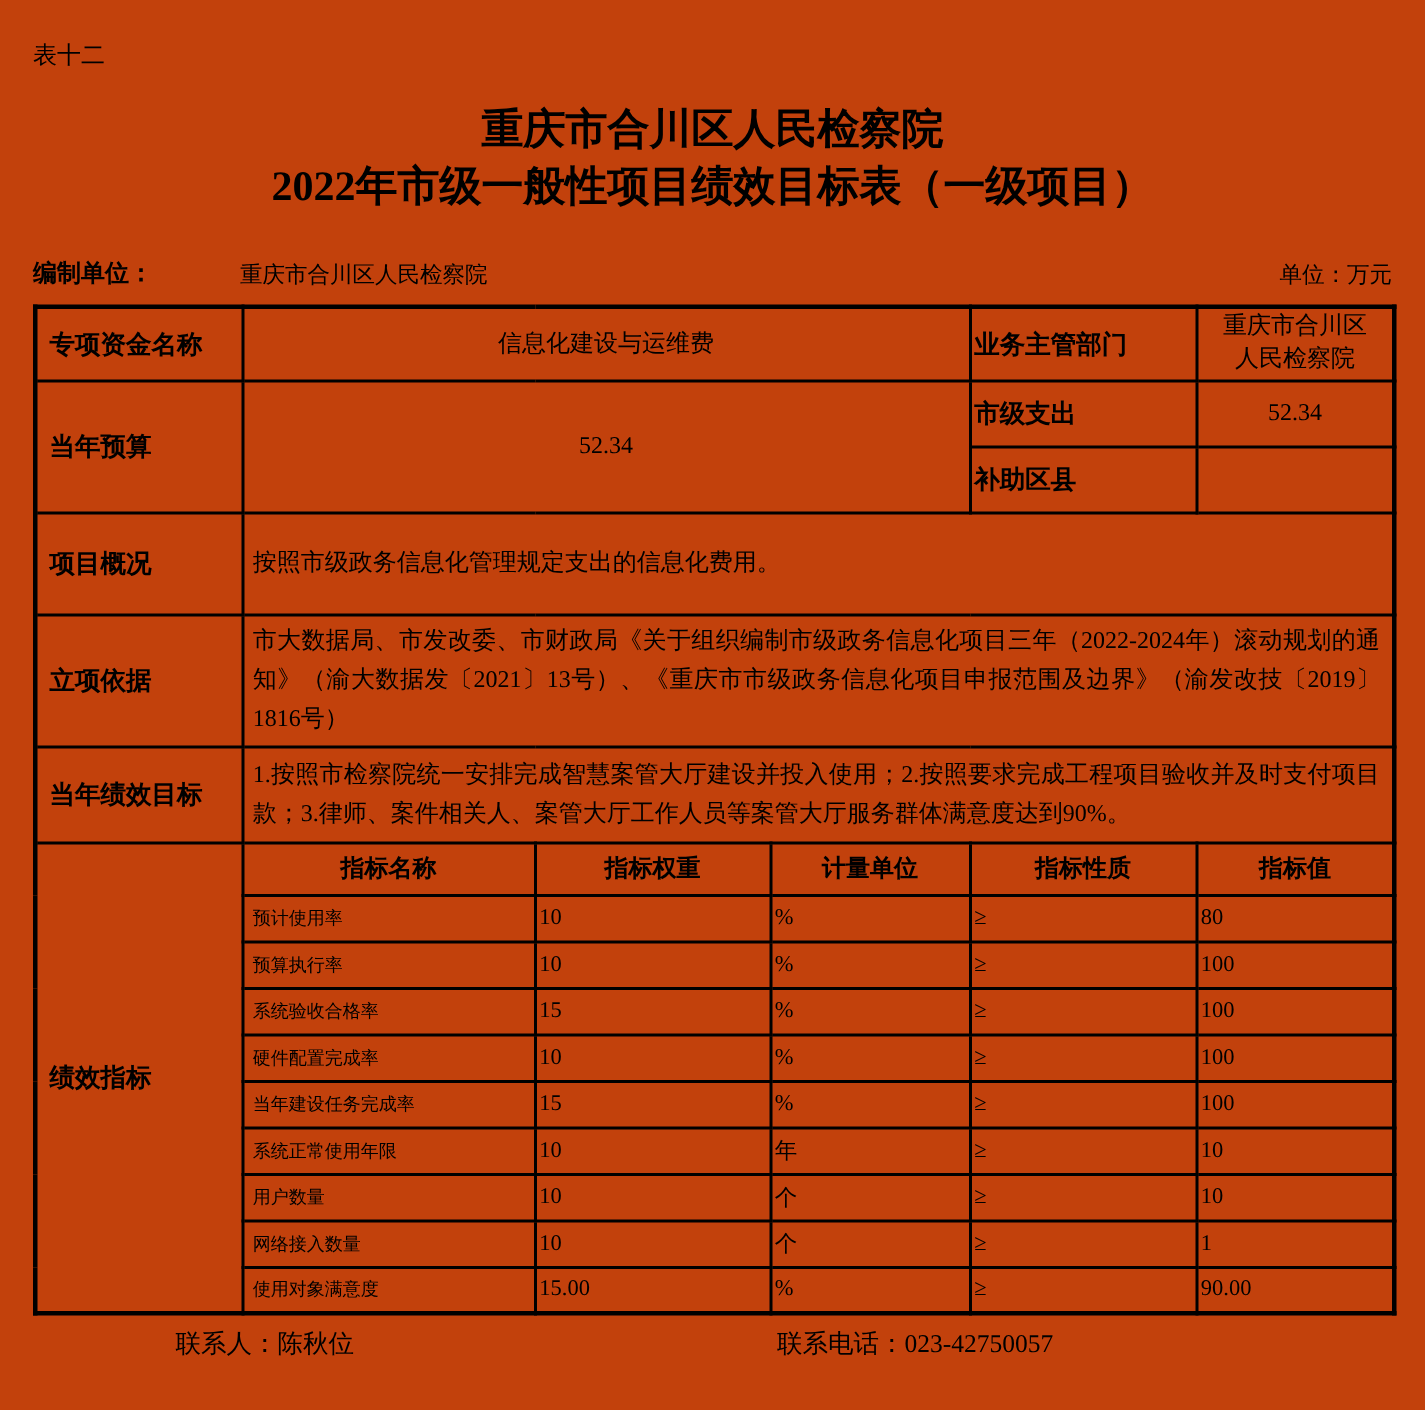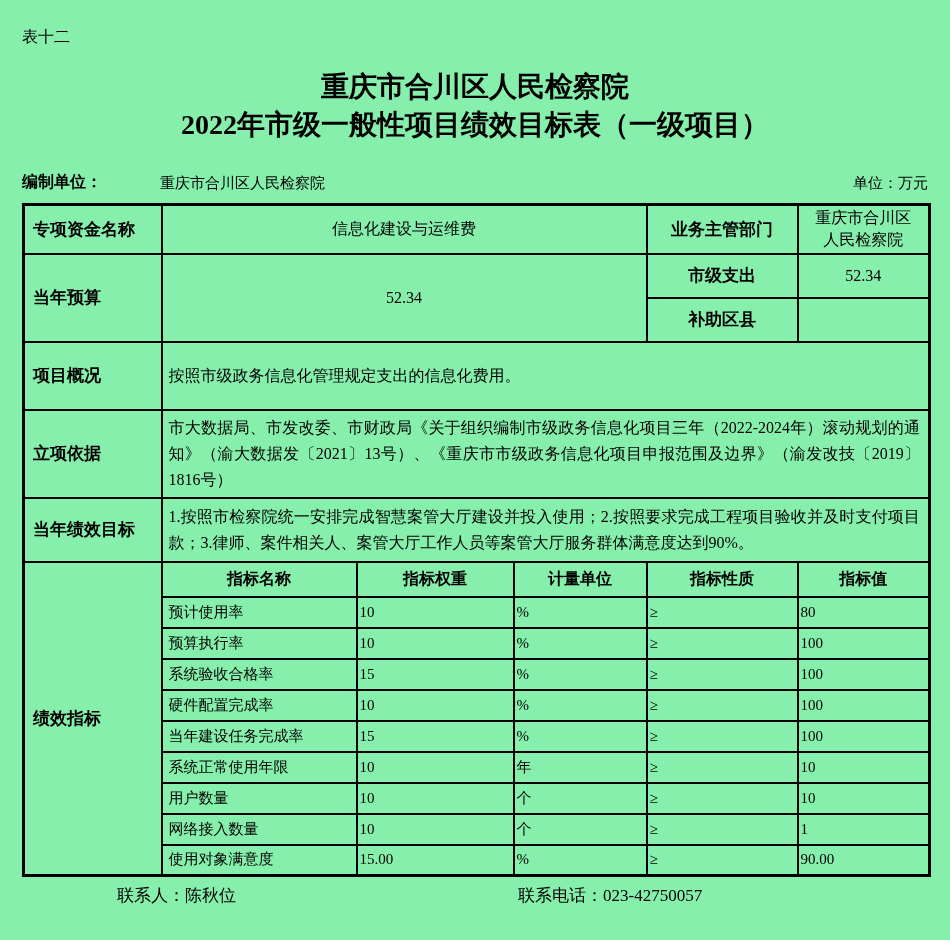--- a/index.html
+++ b/index.html
@@ -4,21 +4,21 @@
 <style>
   * { margin:0; padding:0; box-sizing:border-box; }
   html,body { background:#ffffff; }
   body {
     width:950px; height:940px;
     font-family:"Liberation Serif","DejaVu Serif",serif;
     color:#000;
     position:relative;
     overflow:hidden;
   }
-  .sheet { position:absolute; inset:0; background:#86efac; }
+  .sheet { position:absolute; inset:0; background:#c2410c; }
 
   .tag {
     position:absolute; top:27px; left:22px;
     font-size:16px;
   }
 
   .title {
     position:absolute; top:68px; left:0; width:950px;
     text-align:center; font-weight:bold;
     font-size:28px; line-height:38px;
@@ -53,32 +53,32 @@
   tr.r6 { height:64px; }
   tr.rh { height:35px; }
   tr.ind { height:31px; }
 
   td.lbl {
     font-weight:bold; font-size:17px;
     text-align:left; padding-left:8px;
   }
   td.lblc {
     font-weight:bold; font-size:17px;
-    text-align:center; padding:0 2px;
+    text-align:left; padding:0 2px;
   }
   td.ctr { text-align:center; font-size:16px; padding:0 2px; }
   td.txt {
     font-size:16px; line-height:26px;
     text-align:left; padding:4px 8px 4px 6px;
   }
   td.just { text-align:justify; }
   .wrapbox { width:100px; margin:0 auto; text-align:center; font-size:16px; line-height:22px; }
 
   th.ih { font-weight:bold; font-size:16px; text-align:center; padding:0 2px; }
-  td.iname { font-size:15px; text-align:left; padding-left:6px; }
+  td.iname { font-size:12px; text-align:left; padding-left:6px; }
   td.ival  { font-size:15px; text-align:left; padding:0 2px; }
 
   .footer {
     position:absolute; top:884px; left:22px; width:906px; height:26px;
     font-size:17px;
   }
   .footer .contact { position:absolute; left:95px; top:0; }
   .footer .phone   { position:absolute; left:496px; top:0; }
 </style>
 </head>

